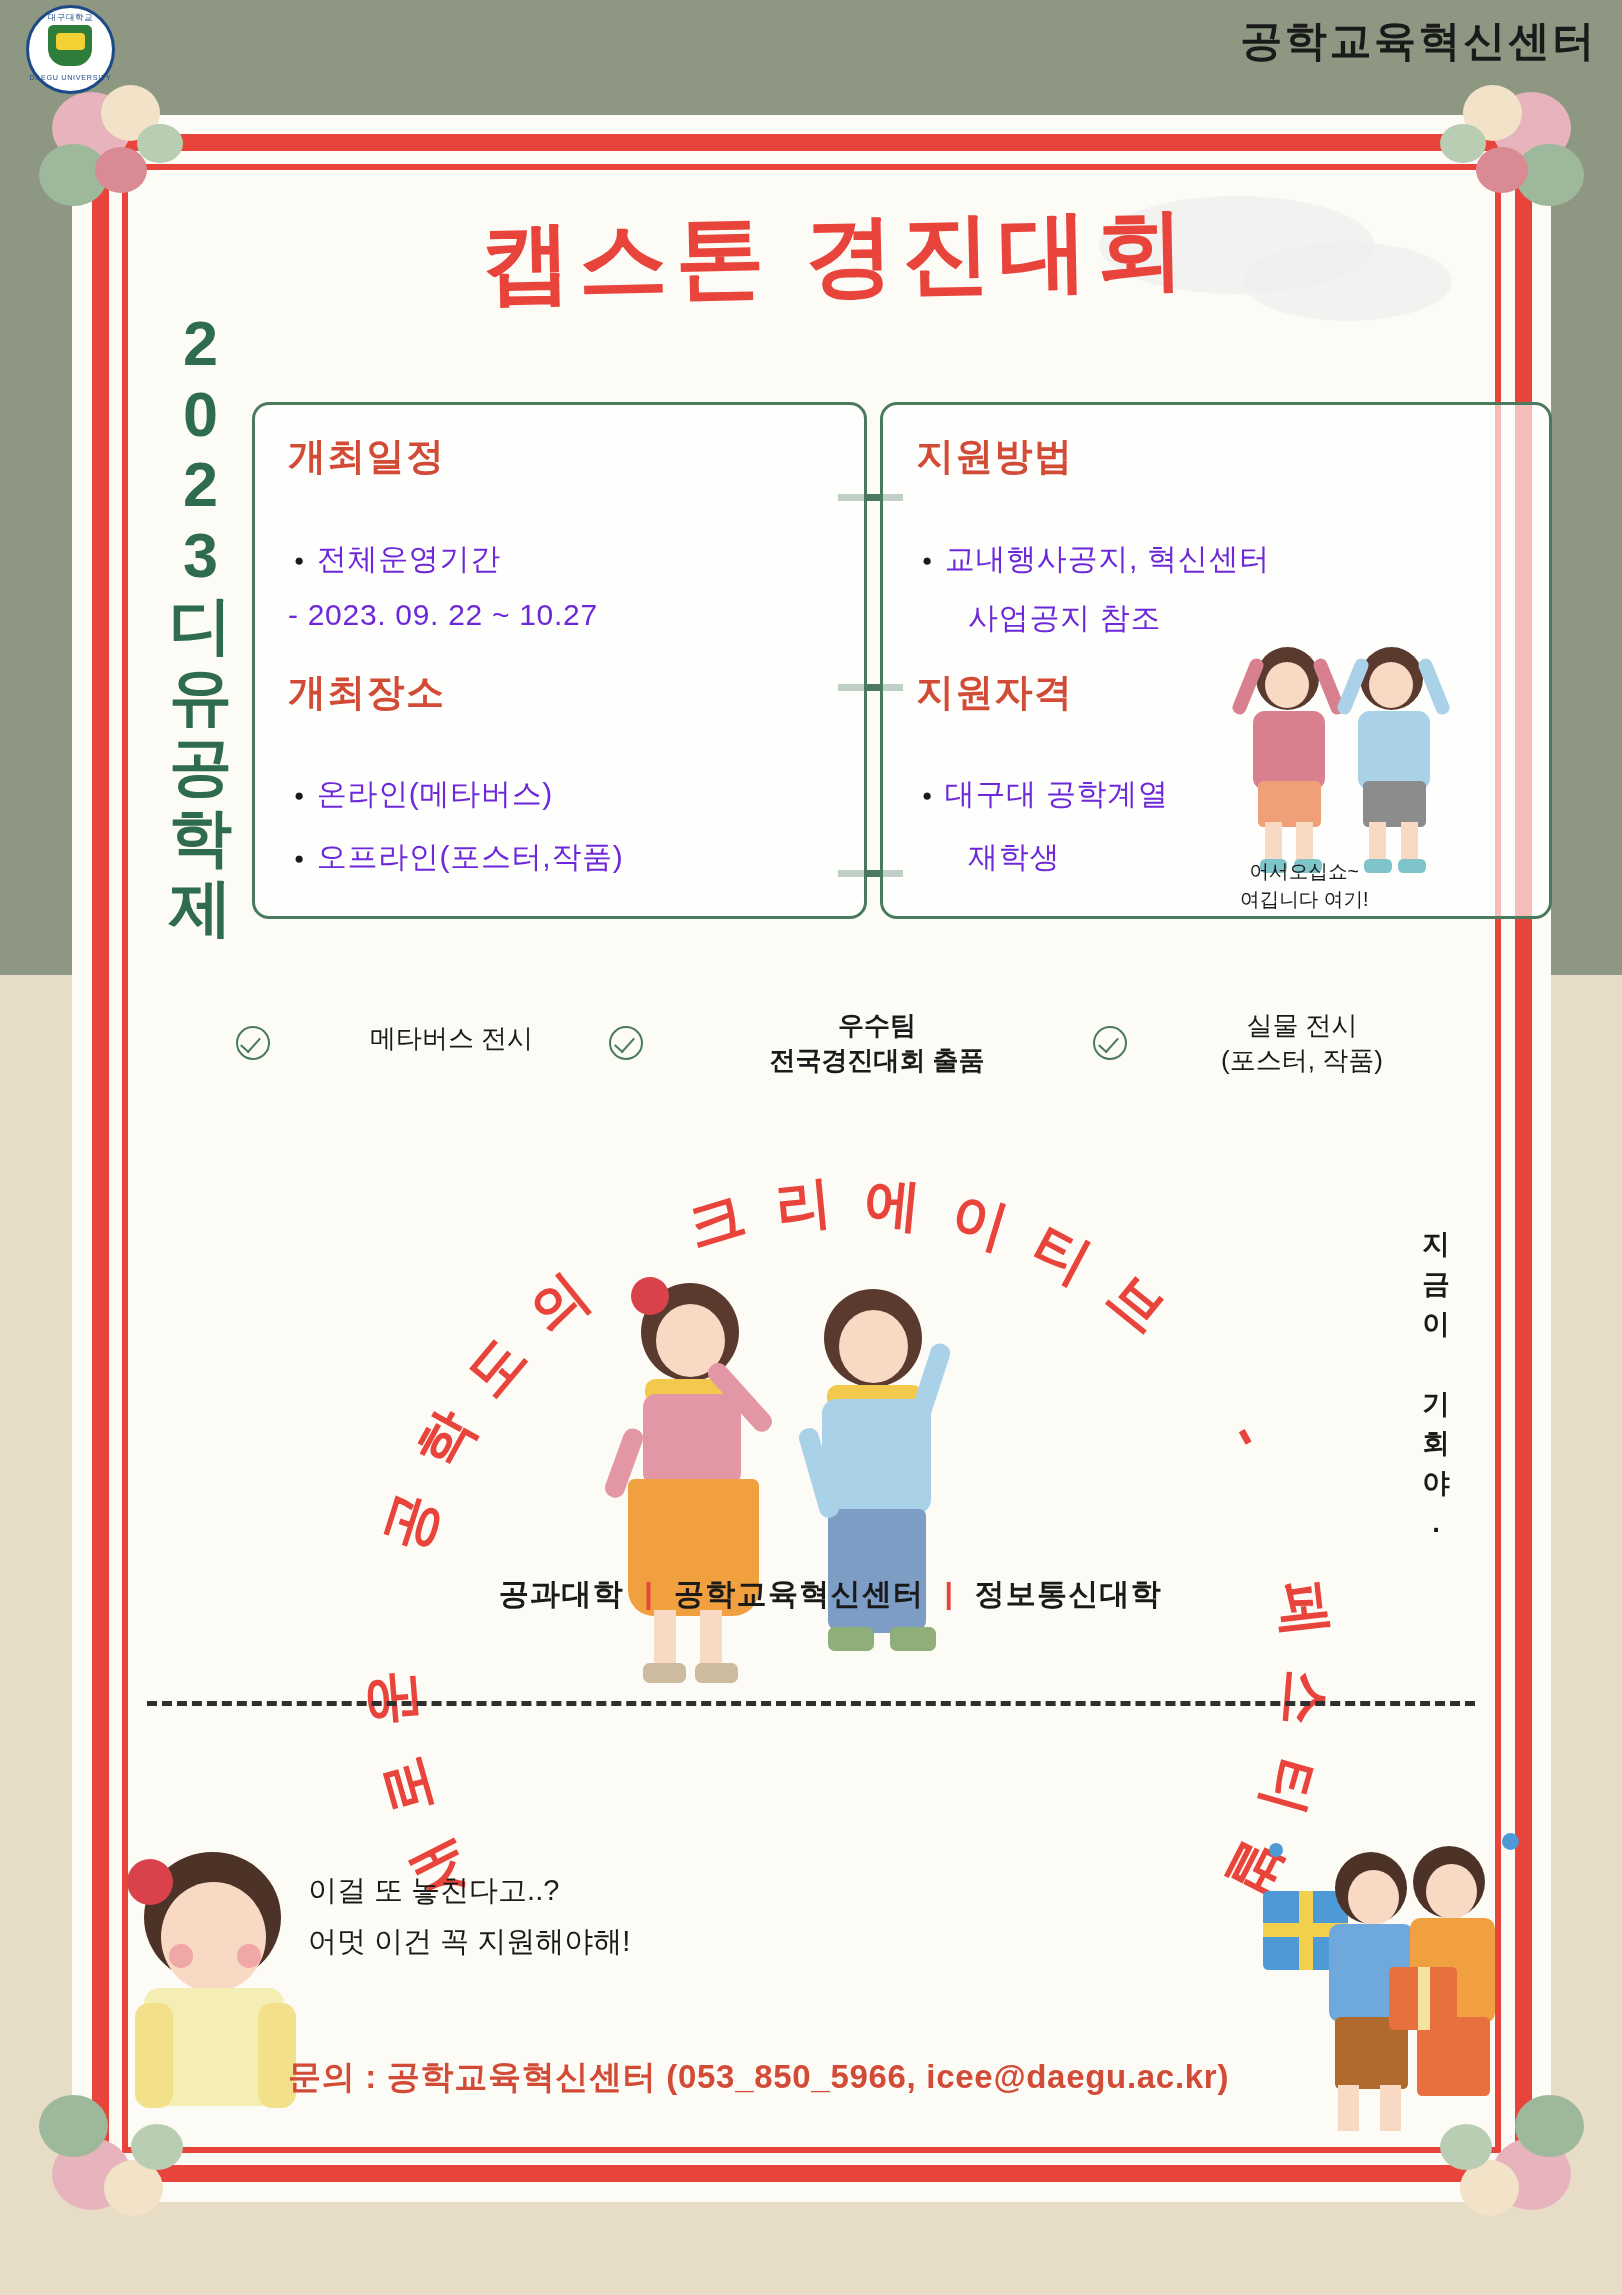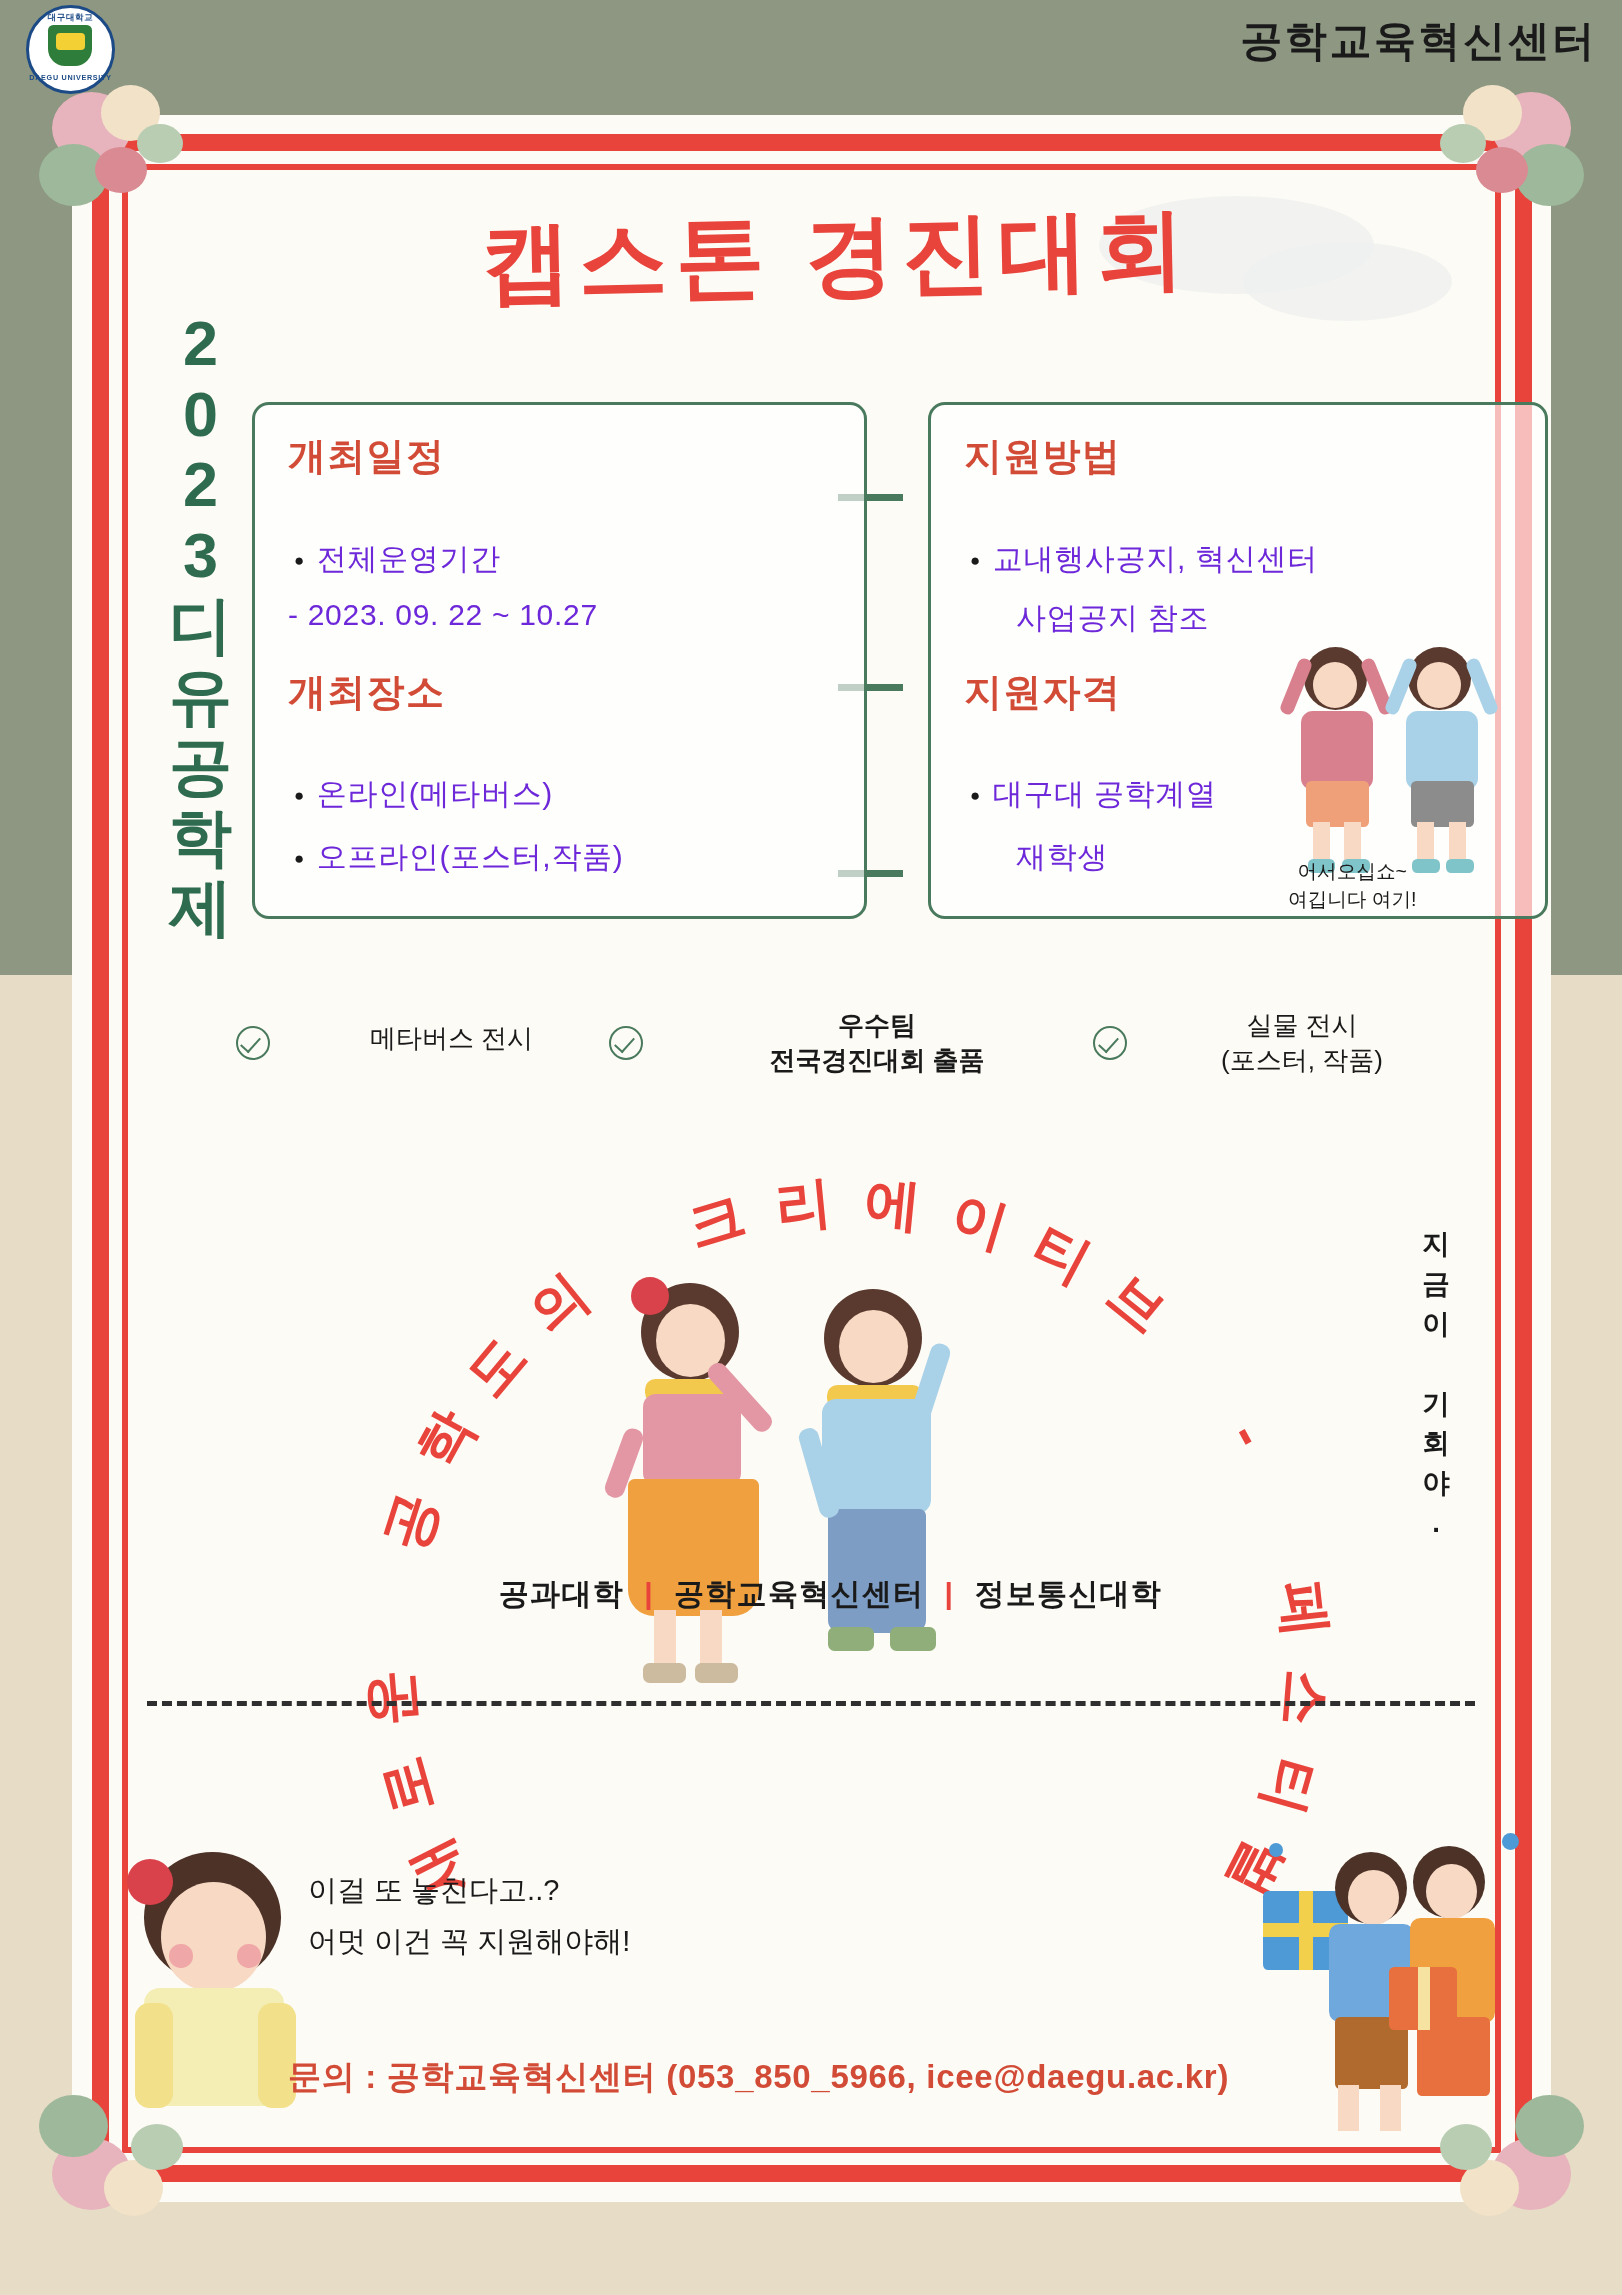--- a/index.html
+++ b/index.html
@@ -77,21 +77,21 @@
     background: #f3d034;
     border-radius: 3.9px;
   }
   .logo .logo-text-top,
   .logo .logo-text-bot {
     position: absolute;
     left: 0; width: 89px;
     text-align: center;
     font-size: 8.5px;
     color: #1b4a86;
-    font-weight: bold;
+    font-weight: normal;
     letter-spacing: 0.7px;
   }
   .logo .logo-text-top { top: 6.5px; }
   .logo .logo-text-bot { top: 68px; font-size: 7.2px; }
 
   
   .frame-outer {
     position: absolute;
     left: 92px; top: 134px;
     width: 1440px; height: 2048px;
@@ -151,21 +151,21 @@
 
   
   .card {
     position: absolute;
     border: 3.3px solid #4a7a5d;
     border-radius: 17px;
     background: rgba(255,255,255,0.65);
     box-sizing: border-box;
   }
   .card-left  { left: 252px;  top: 402px; width: 615px;  height: 517px; }
-  .card-right { left: 928px; top: 402px; width: 620px;  height: 517px; }
+  .card-right { left: 880px; top: 402px; width: 672px;  height: 517px; }
   .card-connector {
     position: absolute;
     width: 65px; height: 6.5px;
     background: #4a7a5d;
   }
   .cc1 { left: 838px; top: 494px; }
   .cc2 { left: 838px; top: 684px; }
   .cc3 { left: 838px; top: 870px; }
 
   .card h3 {

